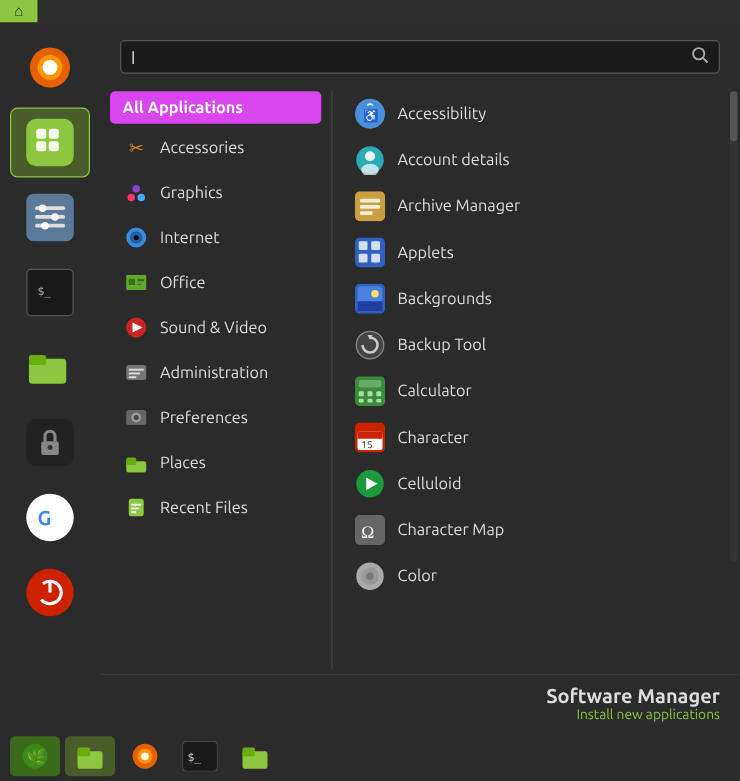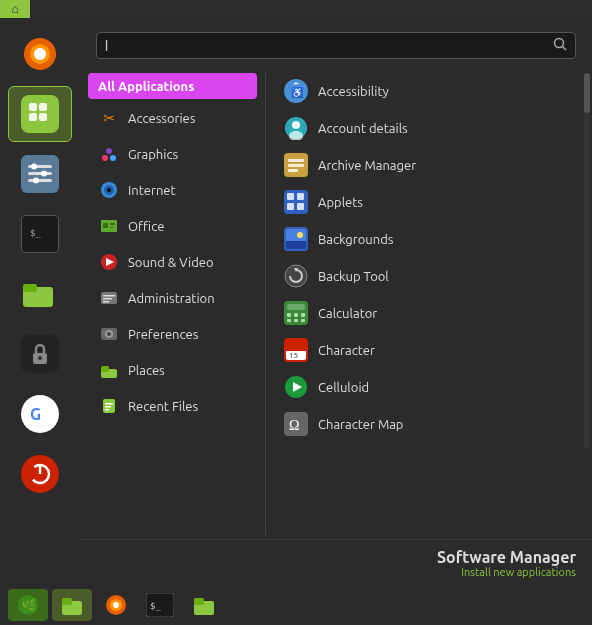--- a/index.html
+++ b/index.html
@@ -562,20 +562,30 @@
       <div class="app-item">
         <div class="app-icon">
           <svg width="24" height="24" viewBox="0 0 24 24">
             <rect width="24" height="24" rx="4" fill="#666"></rect>
             <text x="5" y="18" font-size="14" fill="#fff" font-family="serif">Ω</text>
           </svg>
         </div>
         <span>Character Map</span>
       </div>
 
+      <div class="app-item">
+        <div class="app-icon">
+          <svg width="24" height="24" viewBox="0 0 24 24">
+            <circle cx="12" cy="12" r="11" fill="#aaa"></circle>
+            <circle cx="12" cy="12" r="7" fill="#999"></circle>
+            <circle cx="12" cy="12" r="3" fill="#777"></circle>
+          </svg>
+        </div>
+        <span>Color</span>
+      </div>
 
       <div class="scroll-track">
         <div class="scroll-thumb"></div>
       </div>
     </div>
   </div>
 
   <div class="software-footer">
     <div class="software-title">Software Manager</div>
     <div class="software-subtitle">Install new applications</div>

